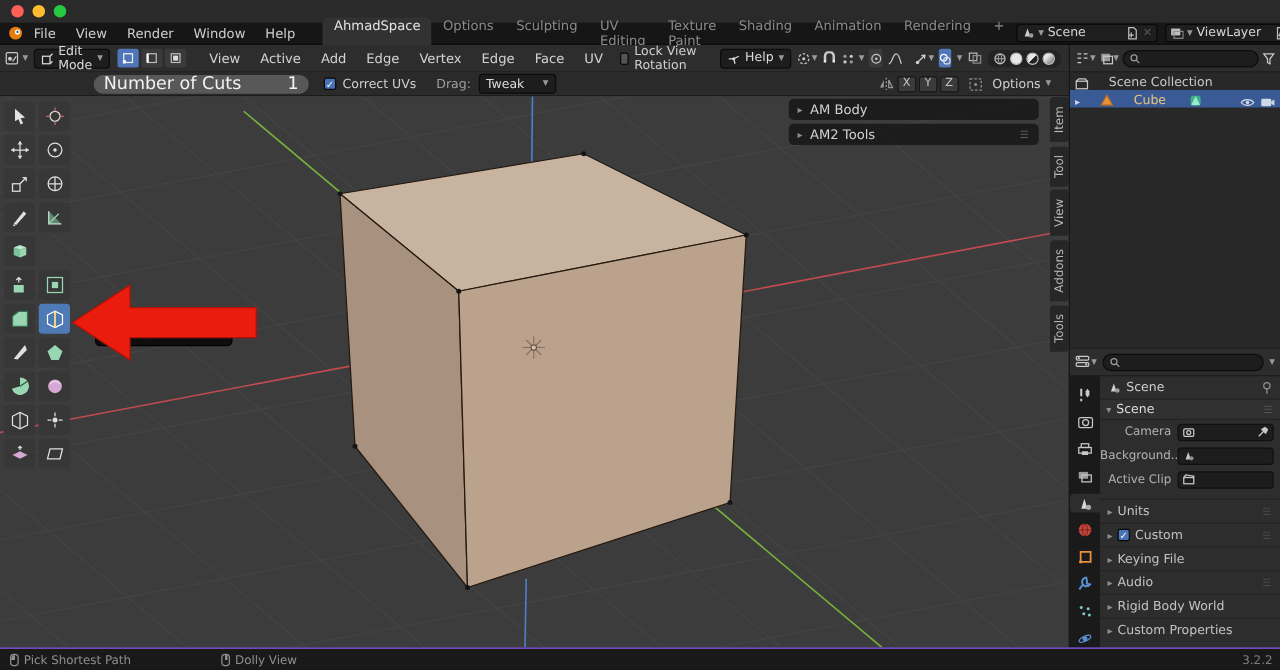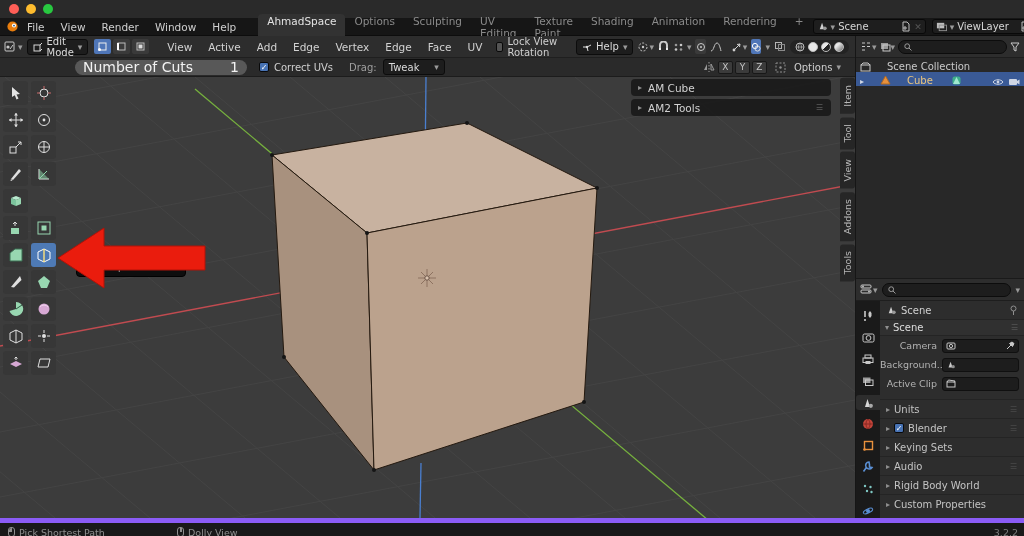--- a/index.html
+++ b/index.html
@@ -82,21 +82,21 @@
   .phead{display:flex;align-items:center;gap:4px;height:17px;padding:0 5px;background:#303030;border-top:1px solid #242424;border-bottom:1px solid #242424;font-size:10px;color:#dedede;}
   .phead .grip{margin-left:auto;color:#555;font-size:8px;letter-spacing:1px;}
   .prow{display:flex;align-items:center;height:19px;padding:0 5px 0 0;}
   .prow .lbl{width:62px;text-align:right;font-size:9.5px;color:#b2b2b2;padding-right:5px;}
   .pfield{flex:1;display:flex;align-items:center;gap:3px;background:#1d1d1d;border:1px solid #101010;border-radius:3px;height:14px;padding:0 3px;}
   .collapsed{display:flex;align-items:center;gap:4px;height:19px;padding:0 6px;border-top:1px solid #242424;font-size:10px;color:#c3c3c3;}
   .collapsed .grip{margin-left:auto;color:#4a4a4a;font-size:8px;letter-spacing:1px;}
   .chev{color:#909090;font-size:8px;}
 
   
-  .statusbar{position:absolute;left:0;top:518px;width:1024px;height:18px;background:#191919;border-top:5px solid #8b5cf6;color:#8f8f8f;font-size:9.5px;}
+  .statusbar{position:absolute;left:0;top:518px;width:1024px;height:18px;background:#191919;border-top:1px solid #8b5cf6;color:#8f8f8f;font-size:9.5px;}
   .sb-item{position:absolute;top:0;height:18px;display:flex;align-items:center;gap:4px;}
   .version{position:absolute;right:6px;top:0;height:18px;display:flex;align-items:center;color:#7d7d7d;}
   .mouse{width:7px;height:10px;border:1px solid #8f8f8f;border-radius:3px;position:relative;}
   .mouse i{position:absolute;width:3px;height:4px;background:#8f8f8f;top:0;}
   .mouse.l i{left:0;border-radius:3px 0 0 0;}
   .mouse.m i{left:2px;width:2px;}
   .mouse.r i{right:0;border-radius:0 3px 0 0;}
 </style>
 </head>
 <body>
@@ -513,21 +513,21 @@
         </div>
       <div class="tbtn">
           <svg viewBox="0 0 16 16">
             <polygon points="4,4 14,4 12,12 2,12" fill="none" stroke="#e0e0e0"></polygon>
           </svg>
         </div>
     </div>
 
     <div class="npanel-bar" style="top:2px">
       <span class="chev">▸</span>
-        <span>AM Cube</span>
+        <span>AM Body</span>
     </div>
     <div class="npanel-bar" style="top:22px">
       <span class="chev">▸</span>
         <span>AM2 Tools</span>
       <span class="grip">☰</span>
     </div>
     <div class="vtabs">
       <span class="vtab">Item</span>
       <span class="vtab">Tool</span>
       <span class="vtab">View</span>
@@ -762,26 +762,26 @@
       </div>
       <div style="height:6px"></div>
       <div class="collapsed">
         <span class="chev">▸</span>
           <span>Units</span>
           <span class="grip">☰</span>
       </div>
       <div class="collapsed">
         <span class="chev">▸</span>
           <span class="chk on">✓</span>
-          <span>Blender</span>
+          <span>Custom</span>
           <span class="grip">☰</span>
       </div>
       <div class="collapsed">
         <span class="chev">▸</span>
-          <span>Keying Sets</span>
+          <span>Keying File</span>
       </div>
       <div class="collapsed">
         <span class="chev">▸</span>
           <span>Audio</span>
           <span class="grip">☰</span>
       </div>
       <div class="collapsed">
         <span class="chev">▸</span>
           <span>Rigid Body World</span>
       </div>

